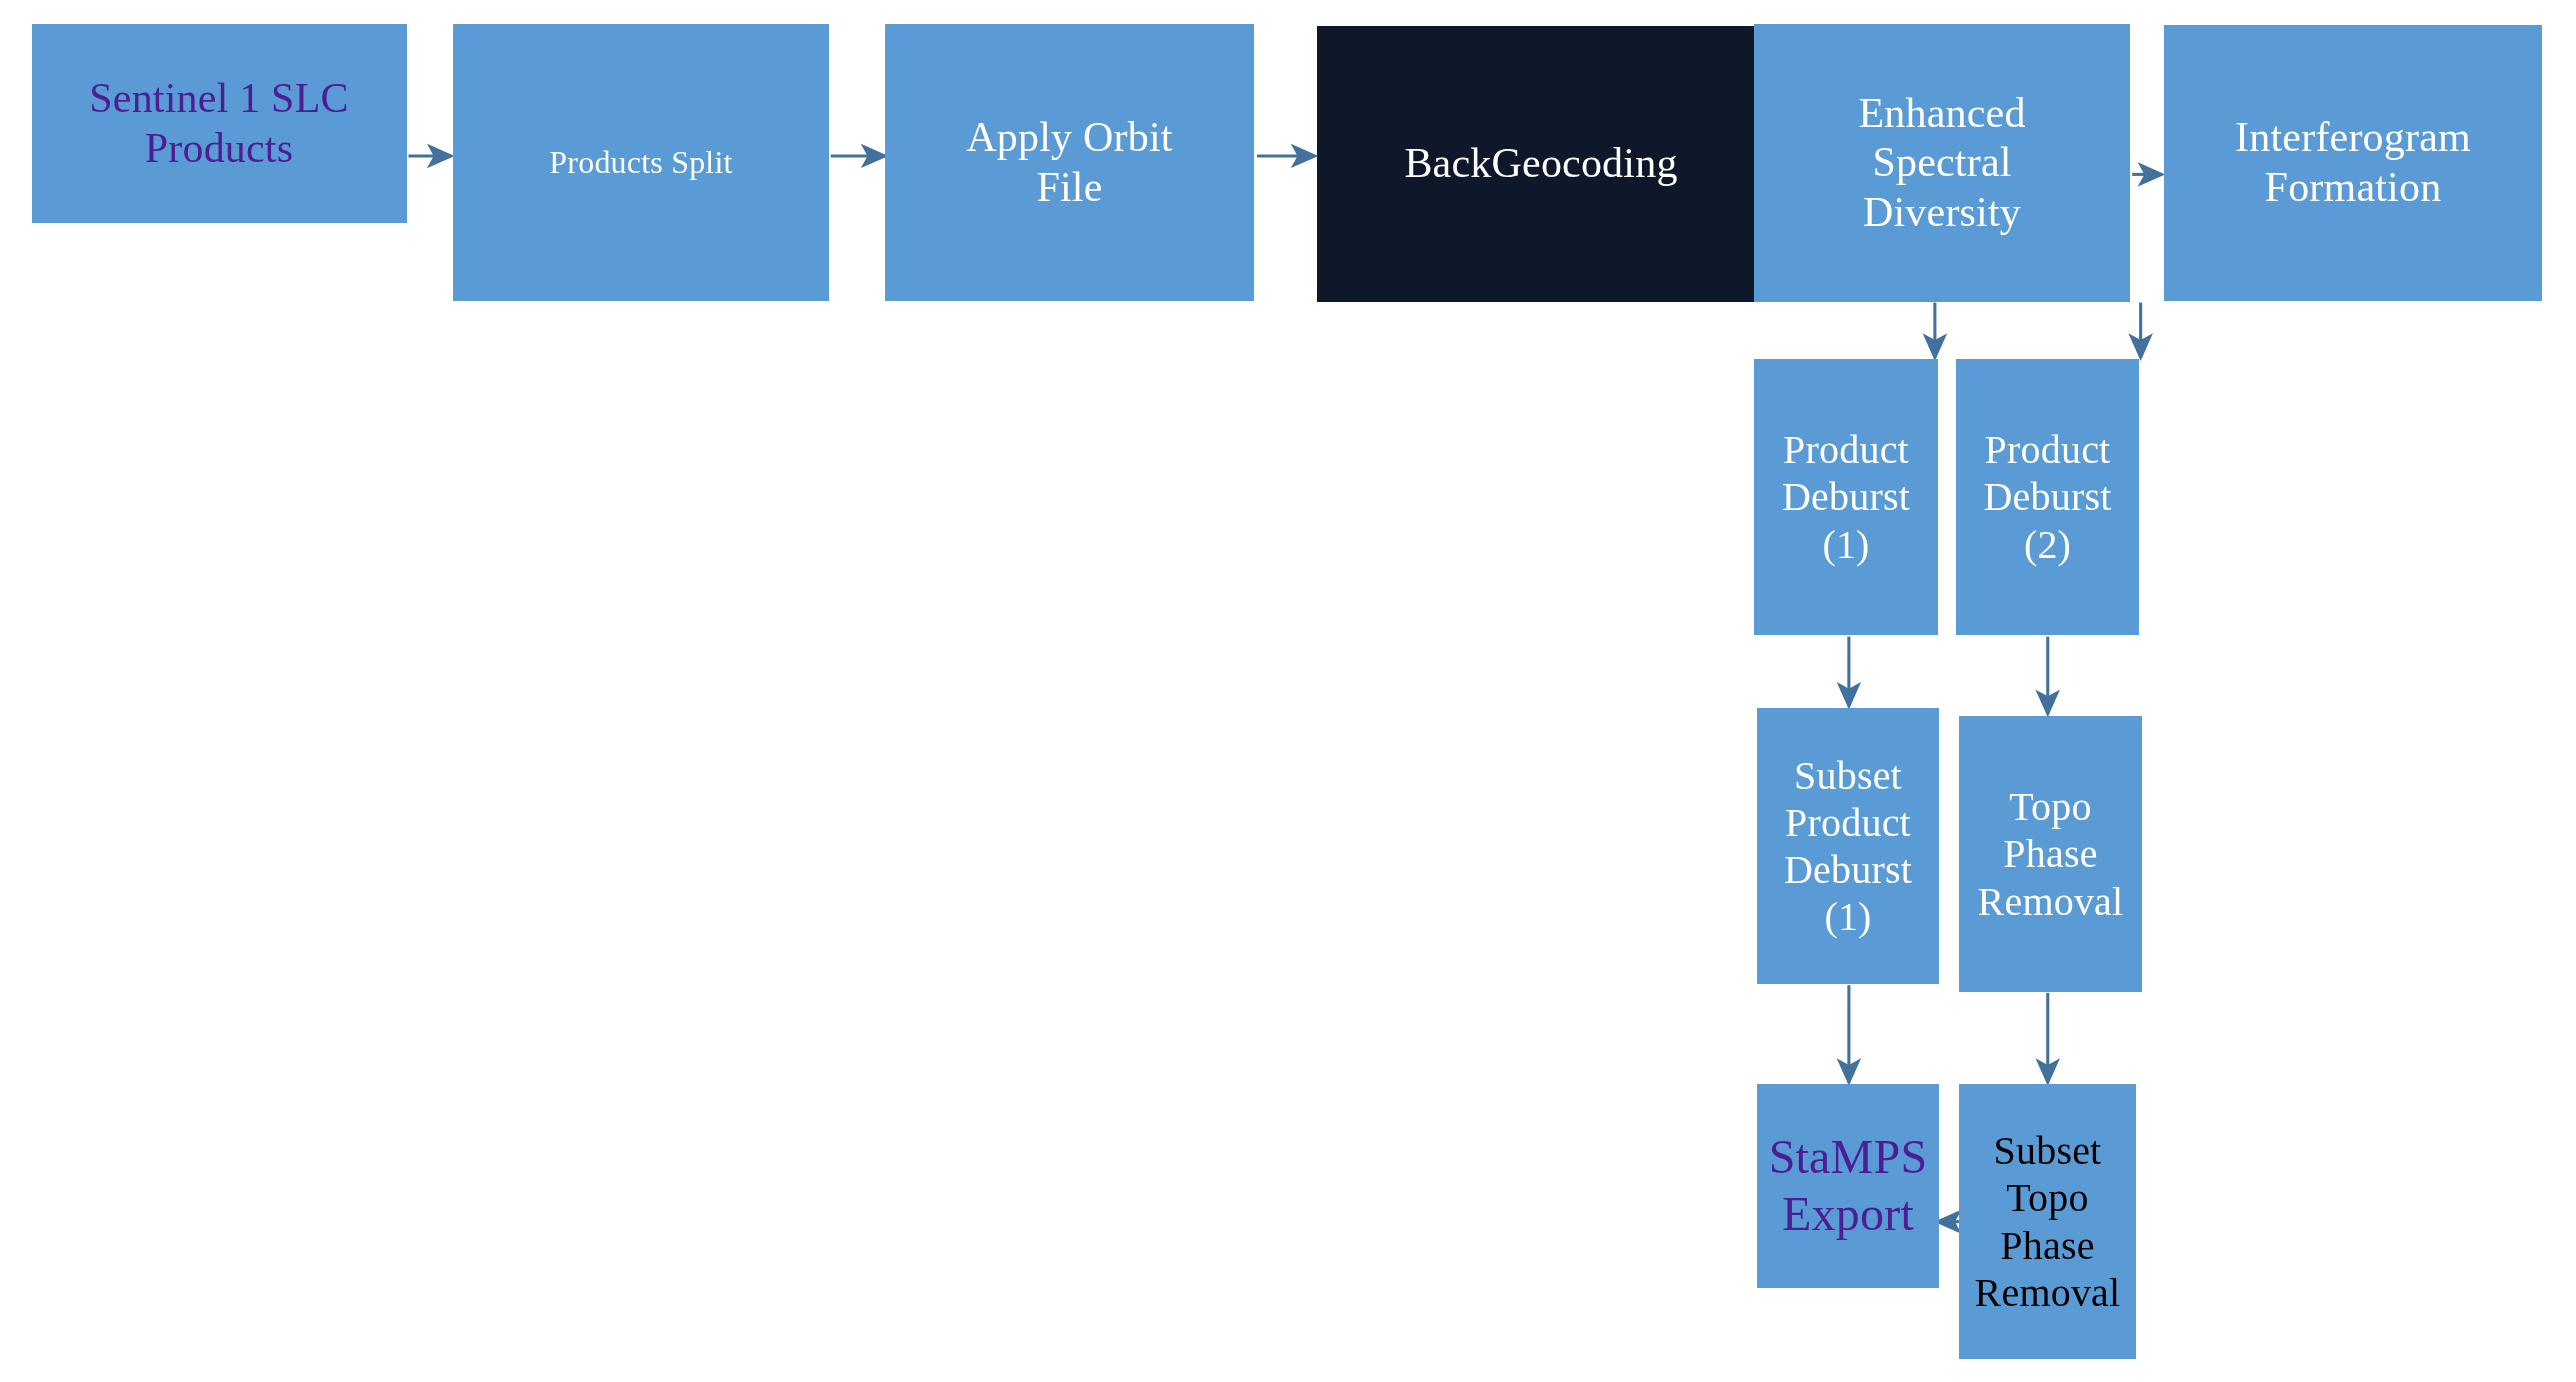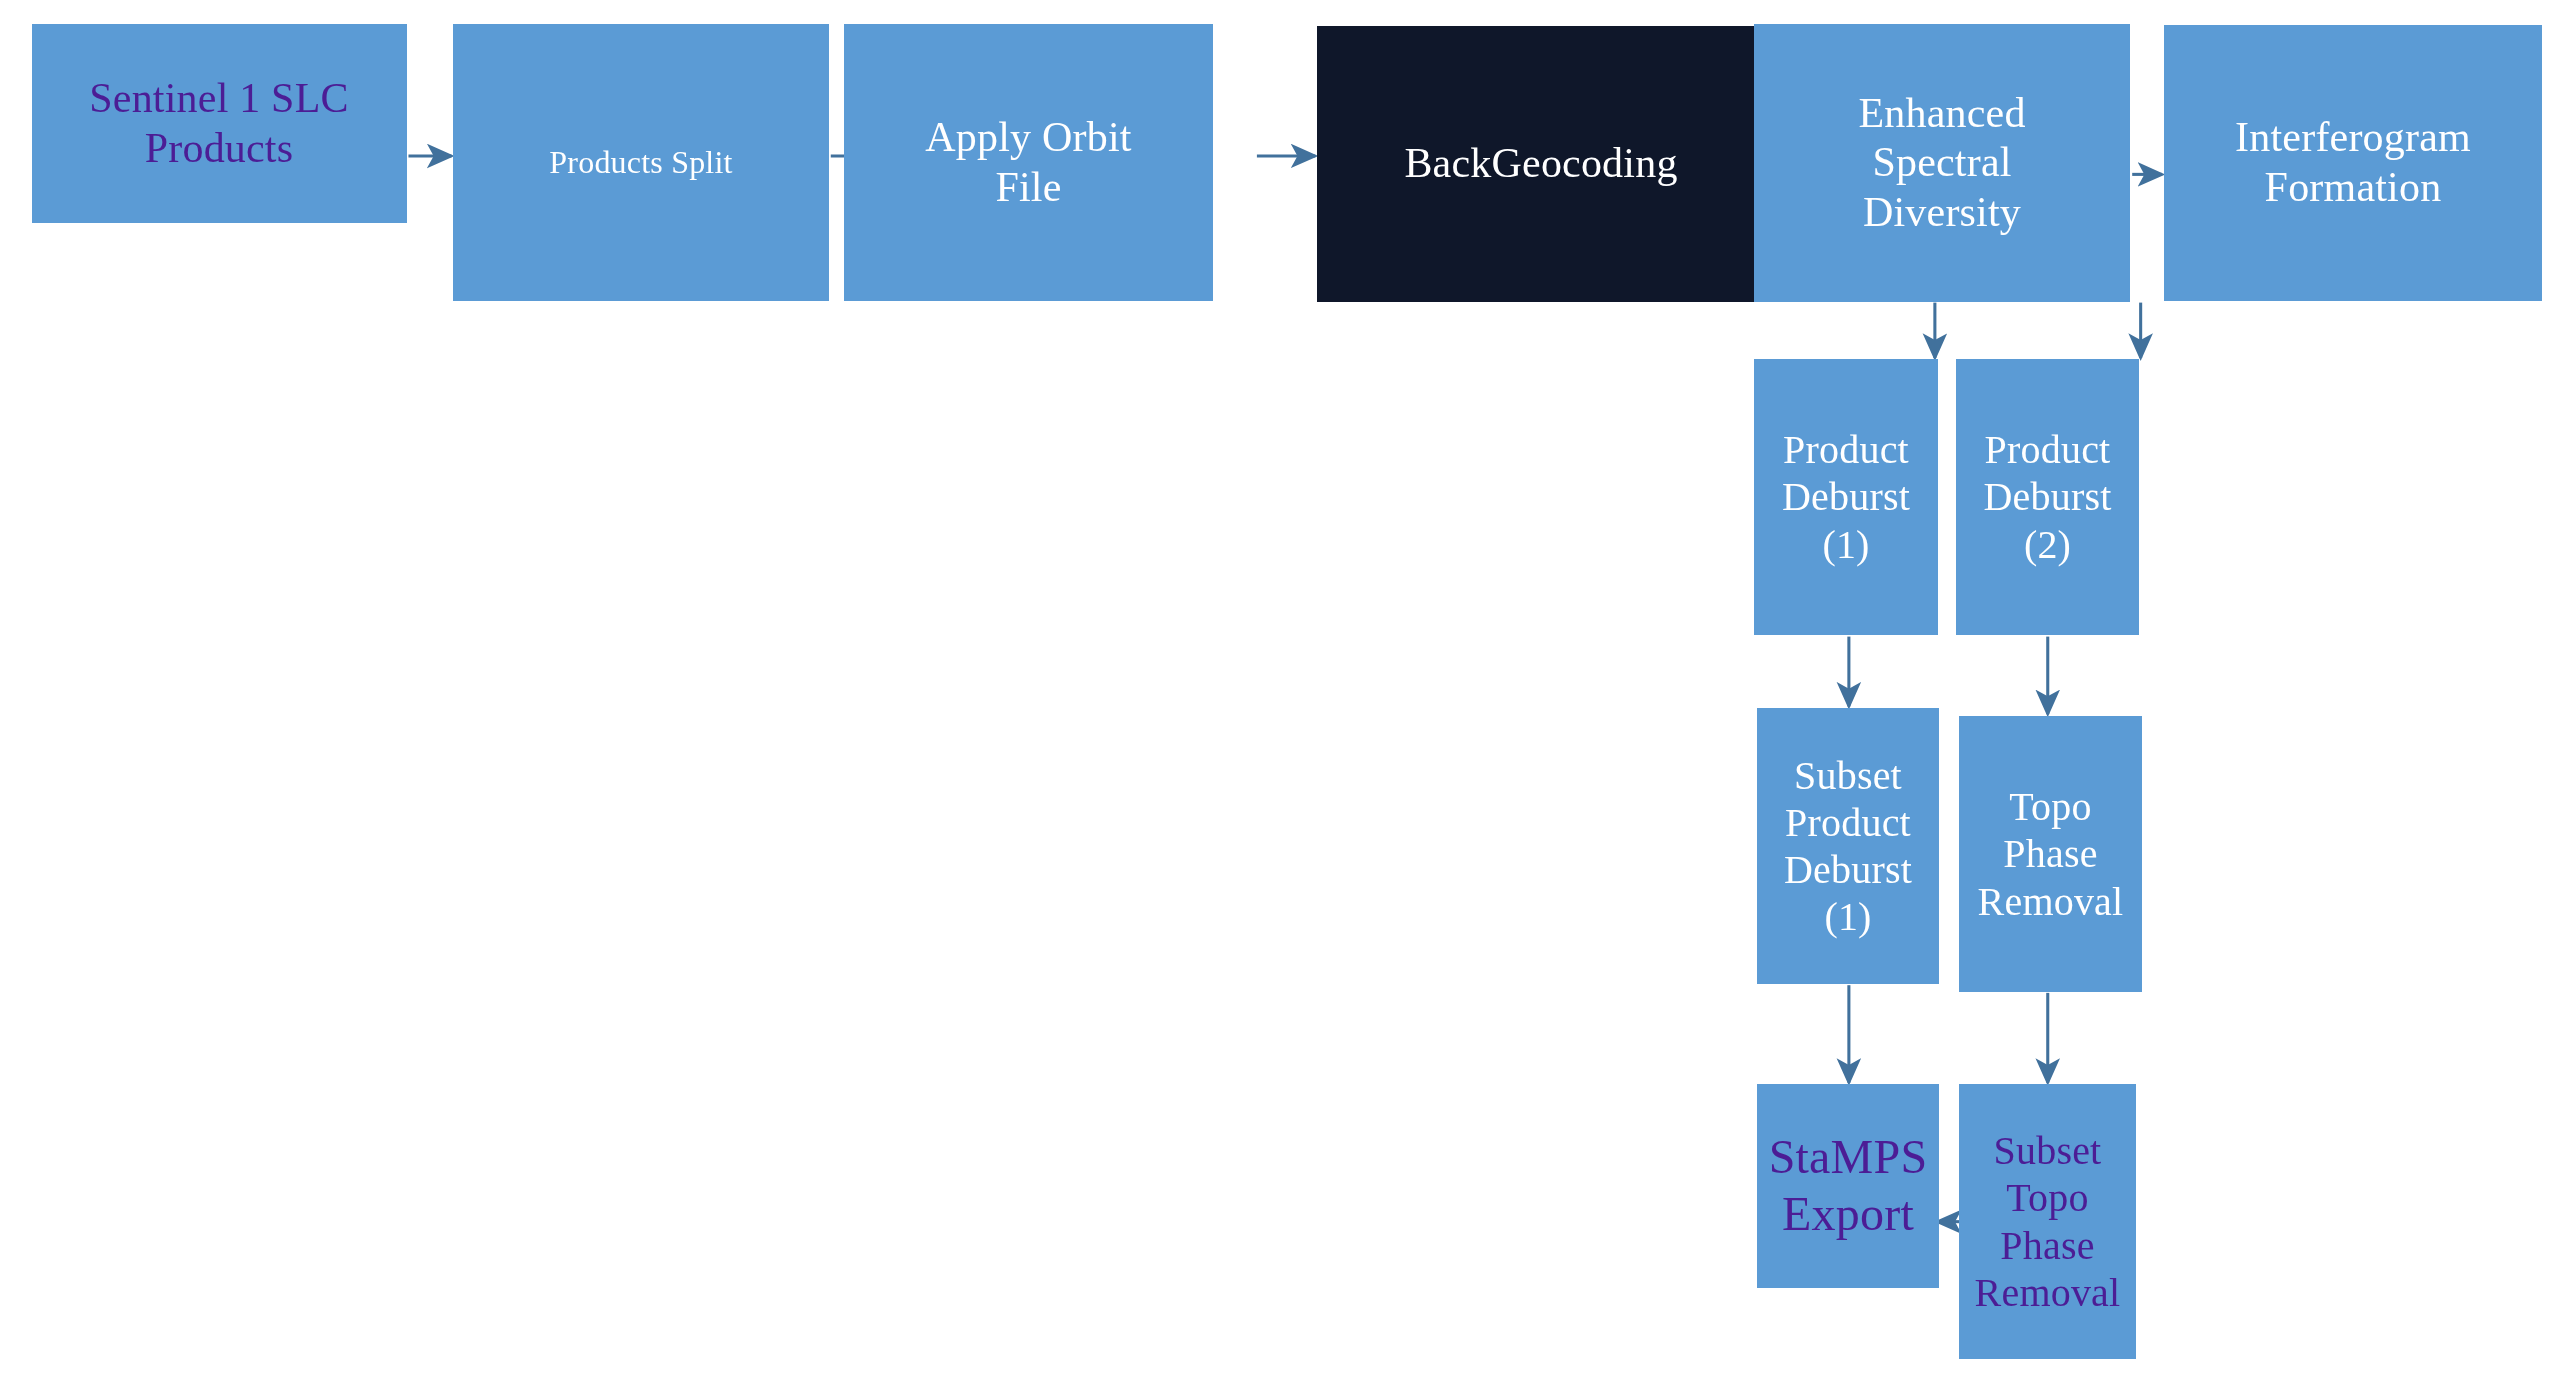--- a/index.html
+++ b/index.html
@@ -72,21 +72,21 @@
     </svg>
 
   <div id="node-layer">
       <div class="node" style="left: 31.5px; top: 24px; width: 375px; height: 199px; background: rgb(91, 155, 213); color: #4c1d95; font-size: 42px;">
         <span class="node-label">Sentinel 1 SLC
 Products</span>
       </div>
       <div class="node" style="left: 453px; top: 24px; width: 376px; height: 277px; background: rgb(91, 155, 213); color: rgb(255, 255, 255); font-size: 32px;">
         <span class="node-label">Products Split</span>
       </div>
-      <div class="node" style="left: 844px; top: 24px; width: 369px; height: 277px; background: rgb(91, 155, 213); color: rgb(255, 255, 255); font-size: 42px;">
+      <div class="node" style="left: 885px; top: 24px; width: 369px; height: 277px; background: rgb(91, 155, 213); color: rgb(255, 255, 255); font-size: 42px;">
         <span class="node-label">Apply Orbit
 File</span>
       </div>
       <div class="node" style="left: 1317px; top: 26px; width: 448px; height: 276px; background: #0f172a; color: rgb(255, 255, 255); font-size: 42px;">
         <span class="node-label">BackGeocoding</span>
       </div>
       <div class="node" style="left: 1754px; top: 24px; width: 376px; height: 278px; background: rgb(91, 155, 213); color: rgb(255, 255, 255); font-size: 42px;">
         <span class="node-label">Enhanced
 Spectral
 Diversity</span>
@@ -107,20 +107,20 @@
         <span class="node-label">Subset Product
 Deburst (1)</span>
       </div>
       <div class="node" style="left: 1959px; top: 716px; width: 183px; height: 276px; background: rgb(91, 155, 213); color: rgb(255, 255, 255); font-size: 40px;">
         <span class="node-label">Topo  Phase
 Removal</span>
       </div>
       <div class="node" style="left: 1757px; top: 1084px; width: 182px; height: 204px; background: rgb(91, 155, 213); color: #4c1d95; font-size: 48px;">
         <span class="node-label">StaMPS Export</span>
       </div>
-      <div class="node" style="left: 1959px; top: 1084px; width: 177px; height: 275px; background: rgb(91, 155, 213); color: #4c1d95; font-size: 40px;">
+      <div class="node" style="left: 1959px; top: 1084px; width: 177px; height: 275px; background: rgb(91, 155, 213); color: #000000; font-size: 40px;">
         <span class="node-label">Subset Topo
 Phase Removal</span>
       </div>
     </div>
 
 </div>
 
 
 </body></html>

